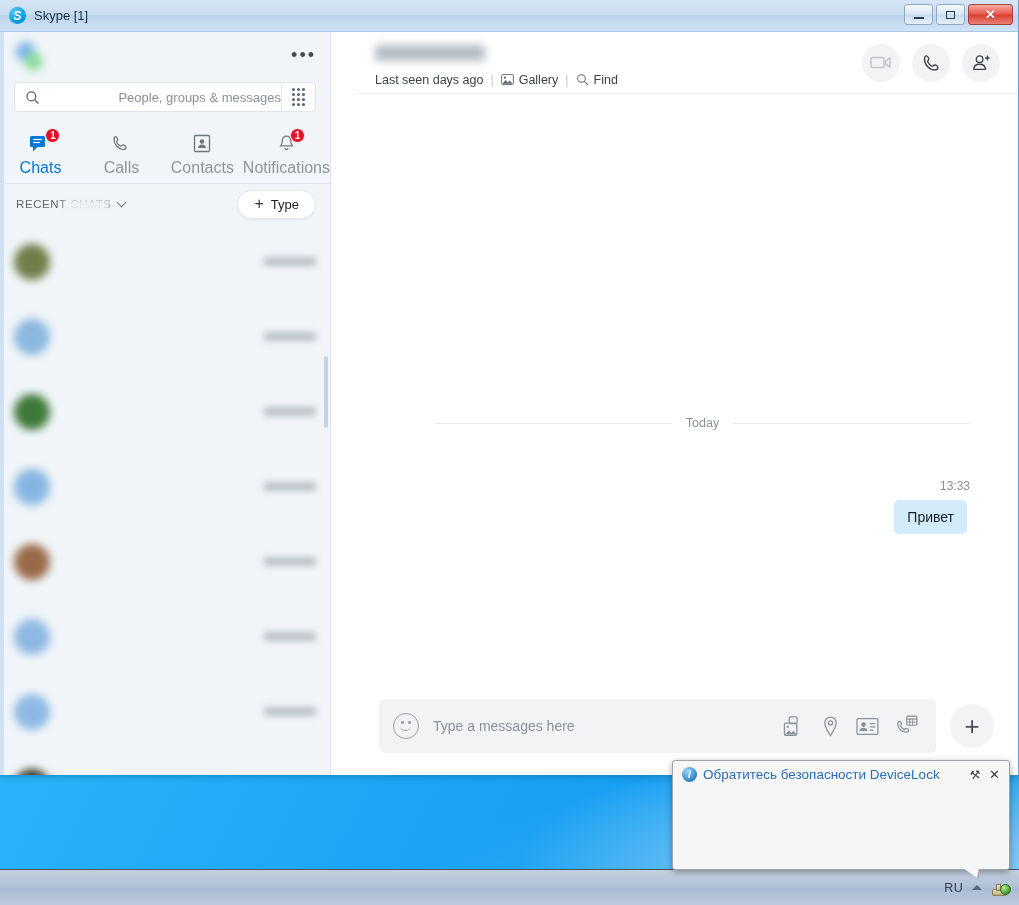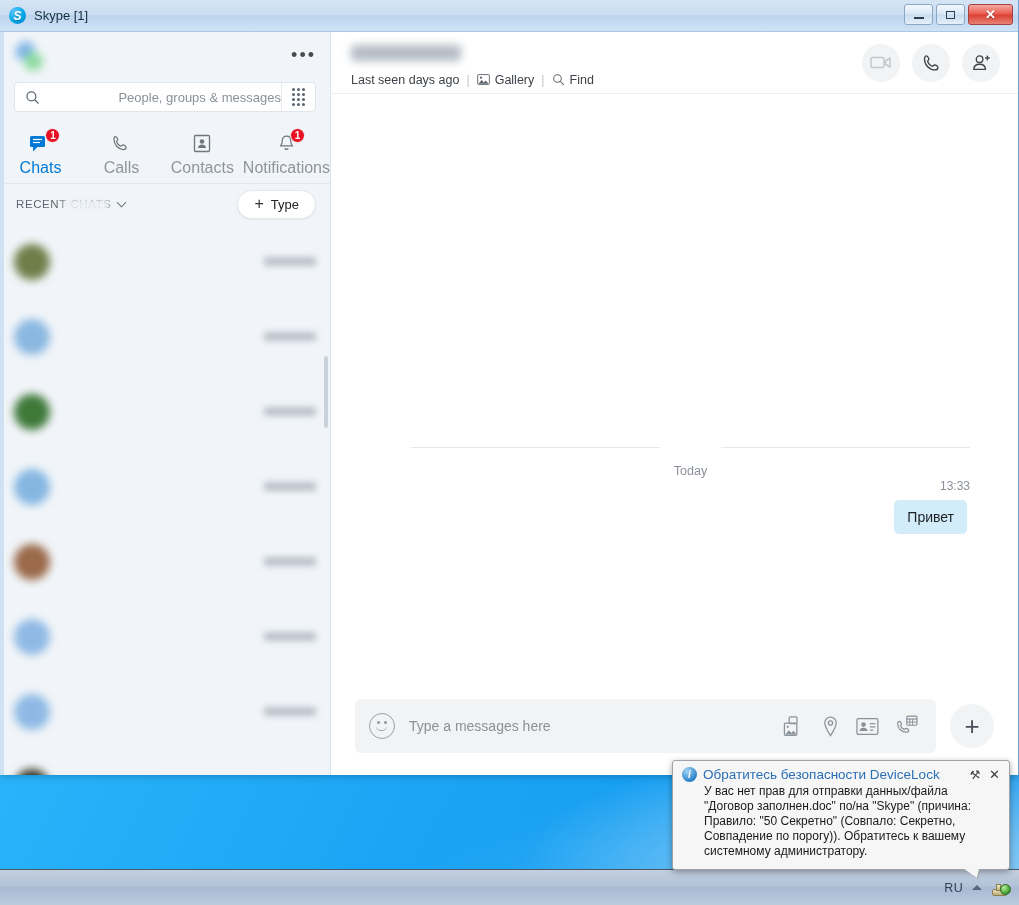--- a/index.html
+++ b/index.html
@@ -161,21 +161,21 @@
   .ci-name{ height:10px; border-radius:2px; background:#b3bcc5; filter:blur(3.4px); }
   .ci-msg{ height:8px; width:130px; border-radius:2px; background:#c6ced6; filter:blur(3.4px); margin-top:12px;}
   .ci-time{ width:52px; height:9px; border-radius:2px; background:#b9c1c9; filter:blur(3.2px); }
   #list-scrollbar{
     position:absolute; right:2px; top:132px; width:4px; height:72px;
     background:#c9d2da; border-radius:2px;
   }
   #sidebar-rail{ position:absolute; left:0; top:0; width:4px; height:100%; background:#cfe2f3; }
 
   
-  #conv{ flex:1; display:flex; flex-direction:column; background:#fff; position:relative;}
+  #conv{ flex:1; display:flex; flex-direction:column; background:#fff; position:relative;padding-left:24px;}
   #conv-header{
     height:62px; border-bottom:1px solid #eceff2;
     display:flex; align-items:center; padding:0 18px 0 20px;
   }
   #conv-head-left{ flex:1; }
   #conv-name{ width:110px; height:16px; border-radius:2px; background:#b4bcc4; filter:blur(4px); margin-top:6px;}
   #conv-meta{ display:flex; align-items:center; gap:7px; margin-top:12px; font-size:12.5px; color:#3c4248;}
   #conv-meta .sep{ color:#c3c9cf; }
   #conv-meta .mi{ display:flex; align-items:center; gap:5px; }
   #conv-actions{ display:flex; gap:12px; }
@@ -183,21 +183,21 @@
     width:38px;height:38px;border-radius:50%;background:#f1f3f5;
     display:flex; align-items:center; justify-content:center;
   }
 
   #messages{ flex:1; position:relative; padding:0 24px; }
   #day-divider{
     position:absolute; left:80px; right:48px; top:322px;
     display:flex; align-items:center; gap:14px;
   }
   #day-divider .ln{ flex:1; height:1px; background:#e6e9ec;}
-  #day-label{ font-size:12.5px; color:#8b9199;margin-top:48px; }
+  #day-label{ font-size:12.5px; color:#8b9199; }
   #msg-time{ position:absolute; right:48px; top:385px; font-size:12px; color:#8b9199;}
   .bubble{
     position:absolute; background:#d2ecf9; border-radius:5px;
     font-size:14px; color:#1c2126; padding:9px 13px;
   }
   #bubble-1{ right:51px; top:406px; }
   #bubble-2{ right:48px; top:450px; }
   #file-card{
     position:absolute; right:48px; top:485px; width:244px;
     background:#f2f3f5; border-radius:4px; padding:17px 18px 0 18px;
@@ -551,15 +551,14 @@
   </div>
 </div>
 
 <div id="devicelock-popup">
   <div id="dl-header">
     <span class="dl-info">i</span>
     <span id="dl-title">Обратитесь безопасности DeviceLock</span>
     <span class="dl-wrench">⚒</span>
     <span class="dl-close">✕</span>
   </div>
-  <div id="dl-body">У вас нет прав для отправки данных/файла "Договор заполнен.doc" по/на "Skype" (причина: Правило: "50 Секретно" (Совпало: Секретно, Совпадение по порогу)). Обратитесь к вашему системному администратору.</div>
   <span id="dl-tail"></span>
 </div>
 
 </body></html>

